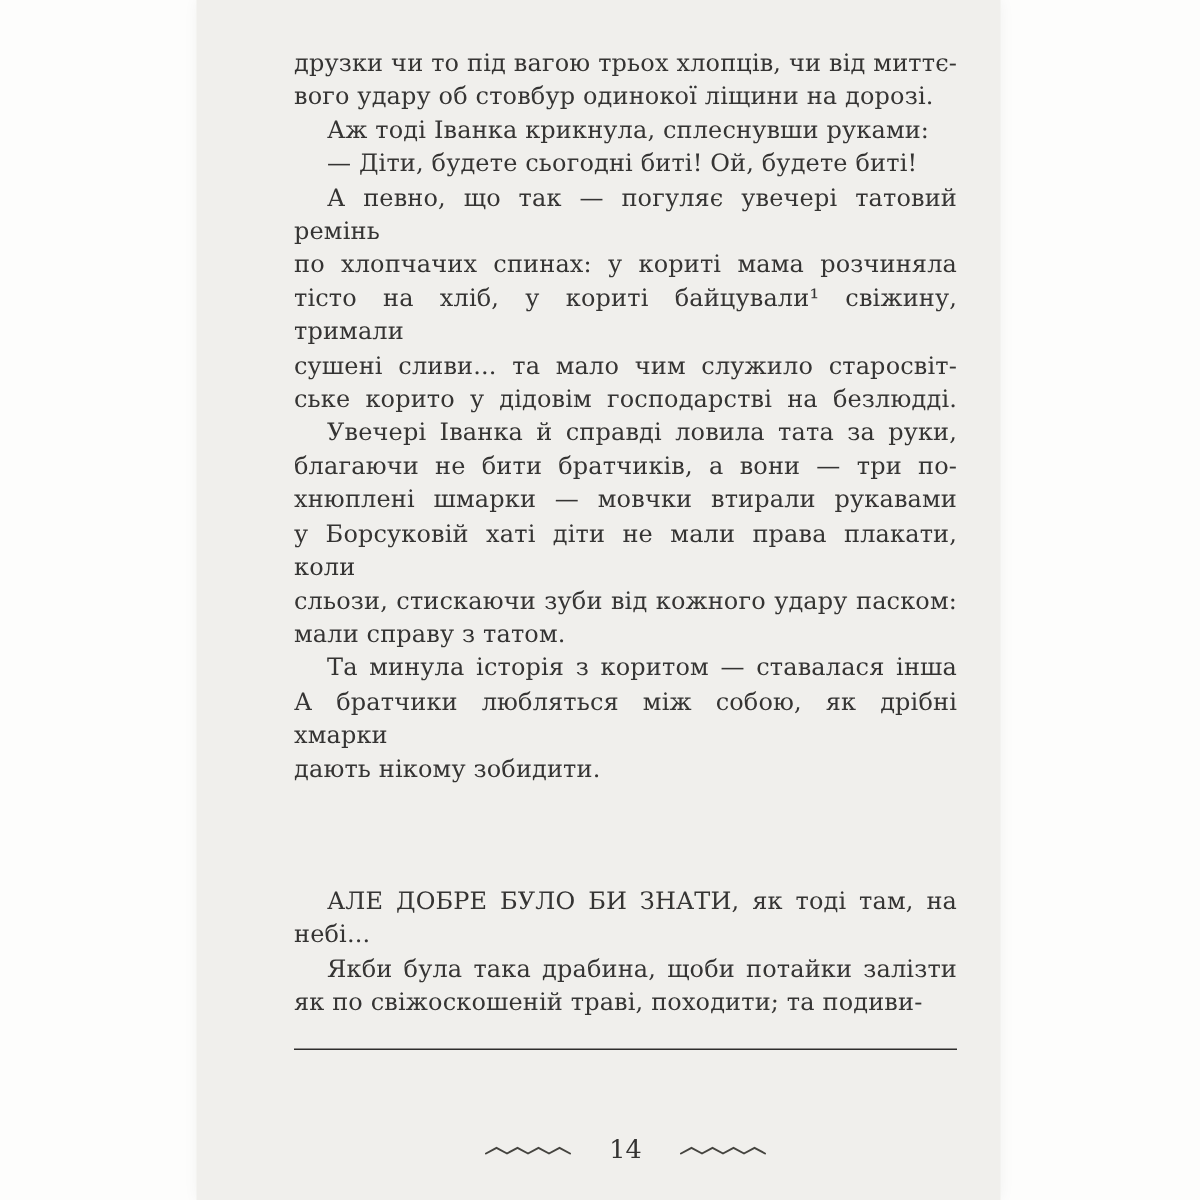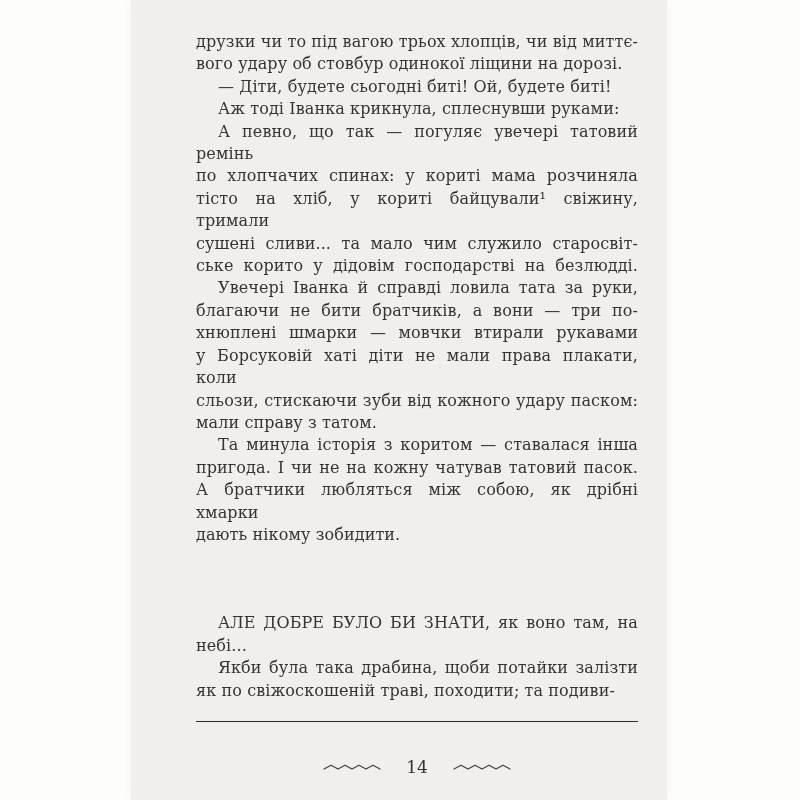--- a/index.html
+++ b/index.html
@@ -94,50 +94,49 @@
   <div class="page">
 
     <div class="column">
       <div>
           <div class="section">
             <div class="para">
               <div class="line">друзки чи то під вагою трьох хлопців, чи від миттє-</div>
               <div class="line last">вого удару об стовбур одинокої ліщини на дорозі.</div>
             </div>
             <div class="para">
-              <div class="line indent last">— Діти, будете сьогодні биті! Ой, будете биті!</div>
+              <div class="line indent last">Аж тоді Іванка крикнула, сплеснувши руками:</div>
             </div>
             <div class="para">
-              <div class="line indent last">Аж тоді Іванка крикнула, сплеснувши руками:</div>
+              <div class="line indent last">— Діти, будете сьогодні биті! Ой, будете биті!</div>
             </div>
             <div class="para">
               <div class="line indent">А певно, що так — погуляє увечері татовий ремінь</div>
               <div class="line">по хлопчачих спинах: у кориті мама розчиняла</div>
               <div class="line">тісто на хліб, у кориті байцували¹ свіжину, тримали</div>
               <div class="line">сушені сливи... та мало чим служило старосвіт-</div>
               <div class="line">ське корито у дідовім господарстві на безлюдді.</div>
             </div>
             <div class="para">
               <div class="line indent">Увечері Іванка й справді ловила тата за руки,</div>
               <div class="line">благаючи не бити братчиків, а вони — три по-</div>
               <div class="line">хнюплені шмарки — мовчки втирали рукавами</div>
               <div class="line">у Борсуковій хаті діти не мали права плакати, коли</div>
               <div class="line">сльози, стискаючи зуби від кожного удару паском:</div>
               <div class="line last">мали справу з татом.</div>
             </div>
             <div class="para">
               <div class="line indent">Та минула історія з коритом — ставалася інша</div>
-              <div class="line">пригода. І чи не на кожну чатував татовий пасок.</div>
               <div class="line">А братчики любляться між собою, як дрібні хмарки</div>
               <div class="line last">дають нікому зобидити.</div>
             </div>
           </div>
           <div class="section">
             <div class="para">
-              <div class="line indent">АЛЕ ДОБРЕ БУЛО БИ ЗНАТИ, як воно там, на</div>
+              <div class="line indent">АЛЕ ДОБРЕ БУЛО БИ ЗНАТИ, як тоді там, на</div>
               <div class="line last">небі...</div>
             </div>
             <div class="para">
               <div class="line indent">Якби була така драбина, щоби потайки залізти</div>
               <div class="line last">як по свіжоскошеній траві, походити; та подиви-</div>
             </div>
           </div>
         </div>
 
       <div class="footnote-block">

